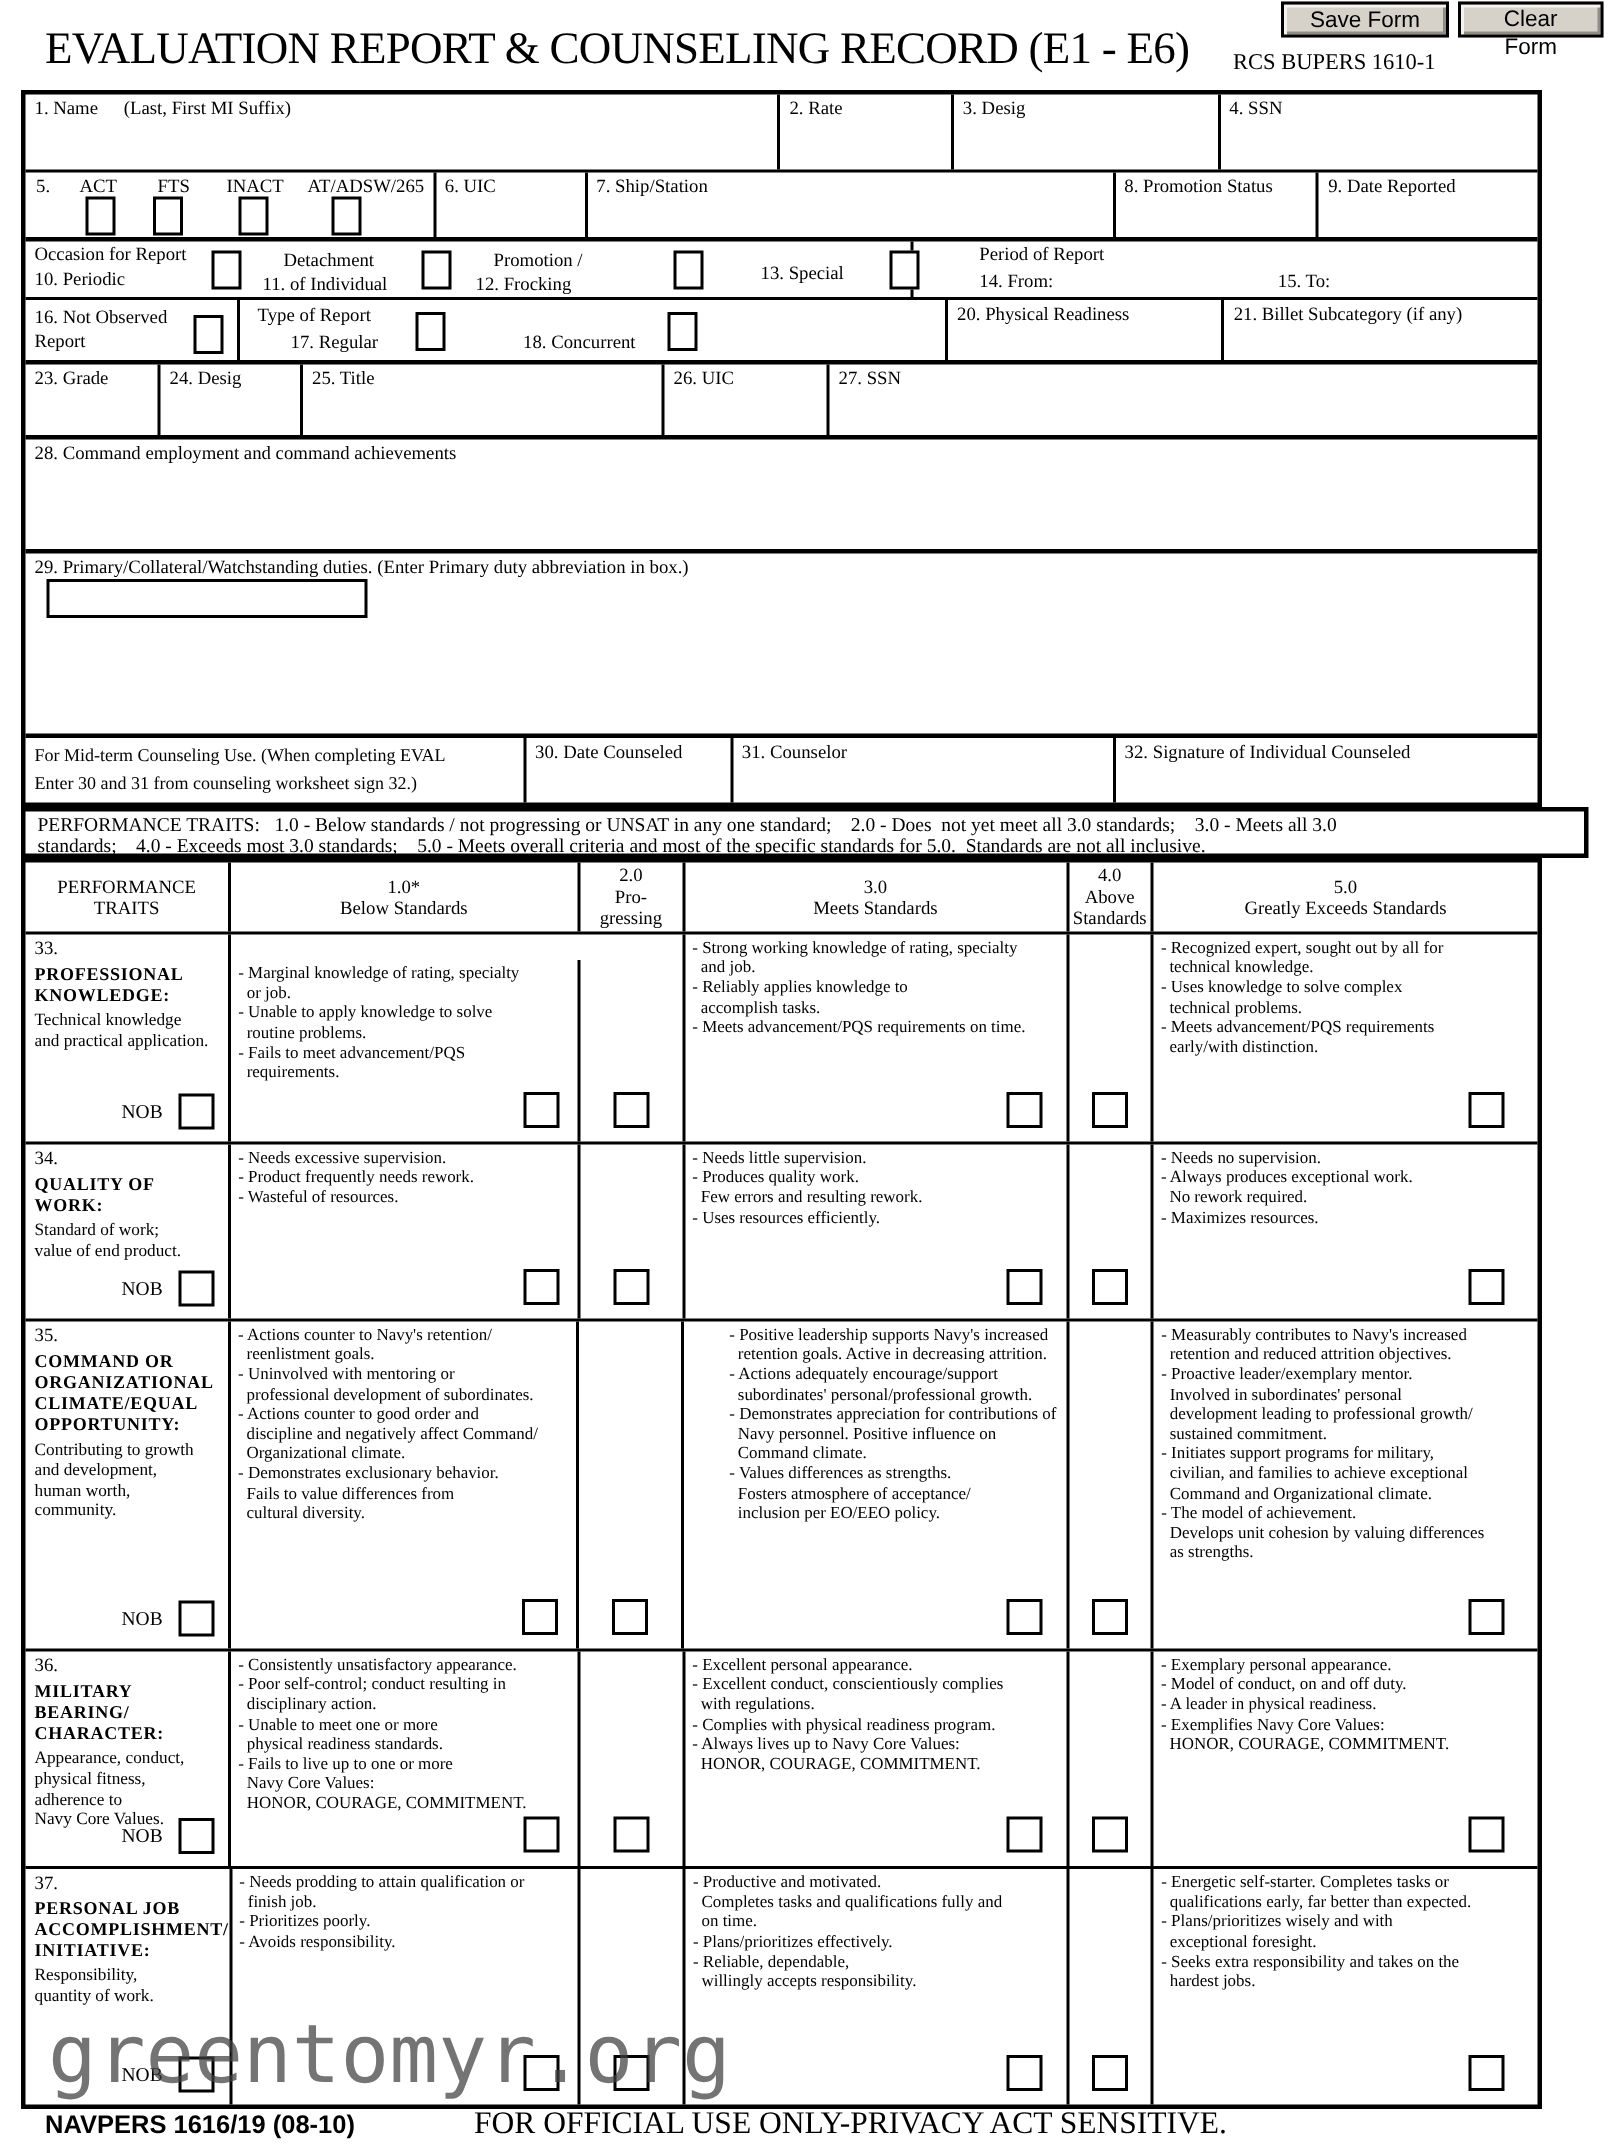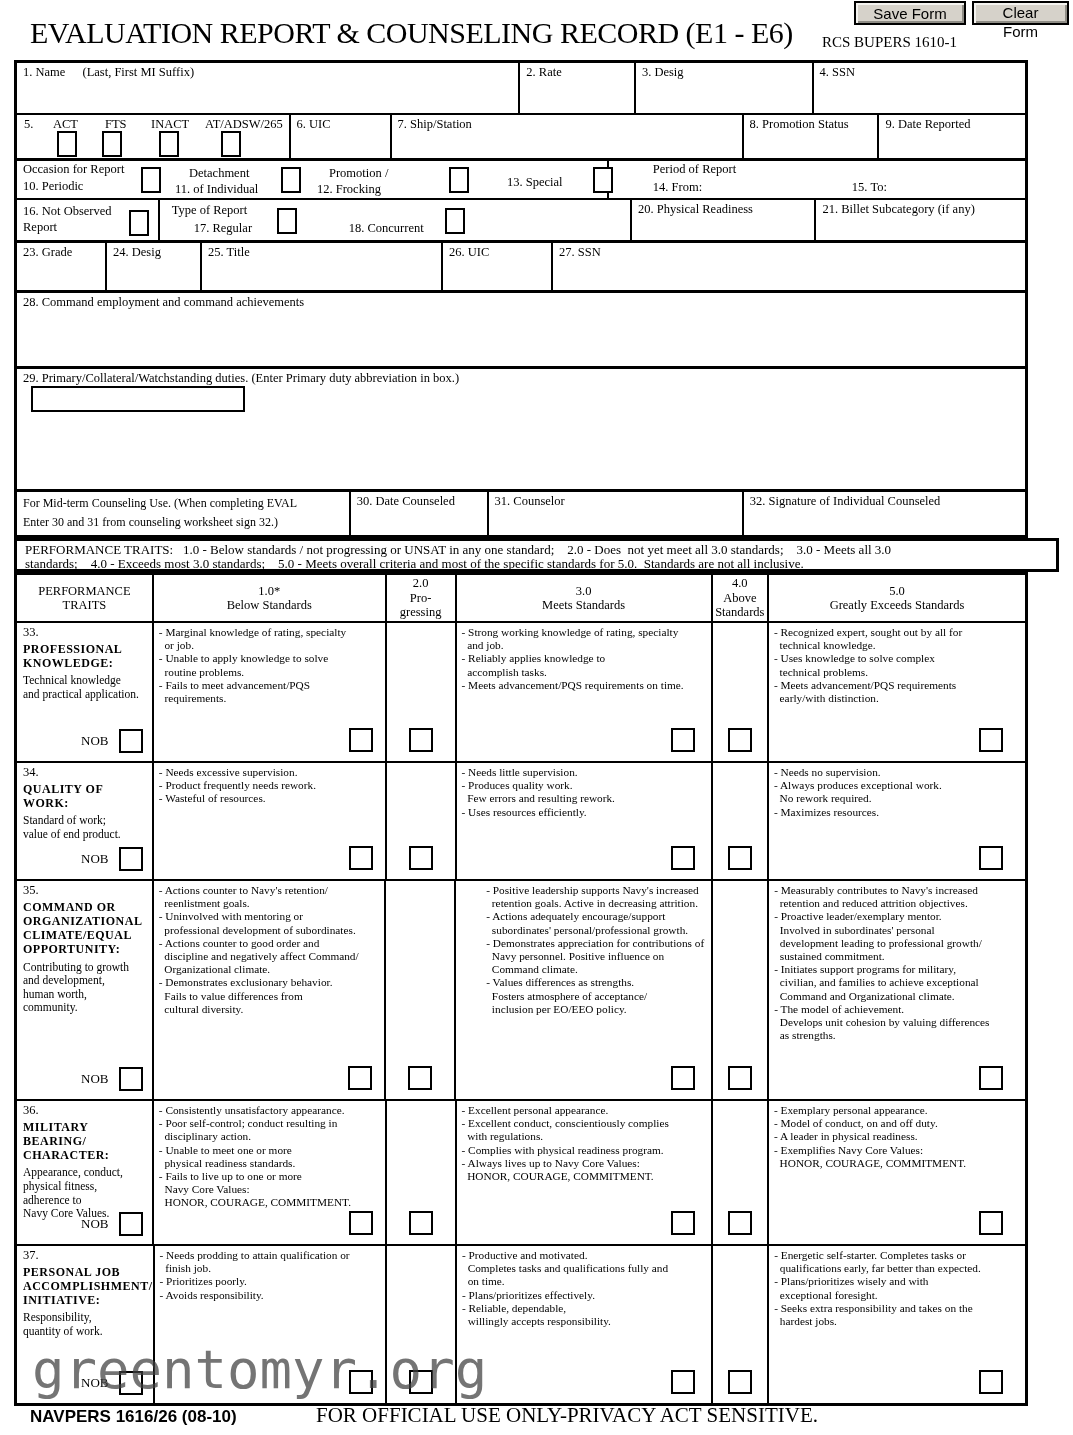--- a/index.html
+++ b/index.html
@@ -218,21 +218,21 @@
     <div class="row" style="height:140px;">
       <div class="cell" style="width:141px;">
         <div class="tnum">33.</div>
         <div class="tname">PROFESSIONAL
 KNOWLEDGE:</div>
         <div class="tdesc">Technical knowledge
 and practical application.</div>
         <span class="noblbl">NOB</span>
         <span class="cb cbsq nobcb"></span>
       </div>
-      <div class="cell" style="width:240px;">
+      <div class="cell" style="width:240px;margin-top:17px;">
         <div class="bullets">- Marginal knowledge of rating, specialty
   or job.
 - Unable to apply knowledge to solve
   routine problems.
 - Fails to meet advancement/PQS
   requirements.</div>
         <span class="cb cbsq cb-br"></span>
       </div>
       <div class="cell" style="width:72px;">
         <span class="cb cbsq cb-bc"></span>
@@ -445,18 +445,18 @@
   qualifications early, far better than expected.
 - Plans/prioritizes wisely and with
   exceptional foresight.
 - Seeks extra responsibility and takes on the
   hardest jobs.</div>
         <span class="cb cbsq cb-br" style="right:22px;"></span>
       </div>
     </div>
   </div>
 
-  <div class="f-form">NAVPERS 1616/26 (08-10)</div>
+  <div class="f-form">NAVPERS 1616/19 (08-10)</div>
   <div class="f-priv">FOR OFFICIAL USE ONLY-PRIVACY ACT SENSITIVE.</div>
 
   <div class="watermark">greentomyr.org</div>
 
 </div>
 
 </body></html>

